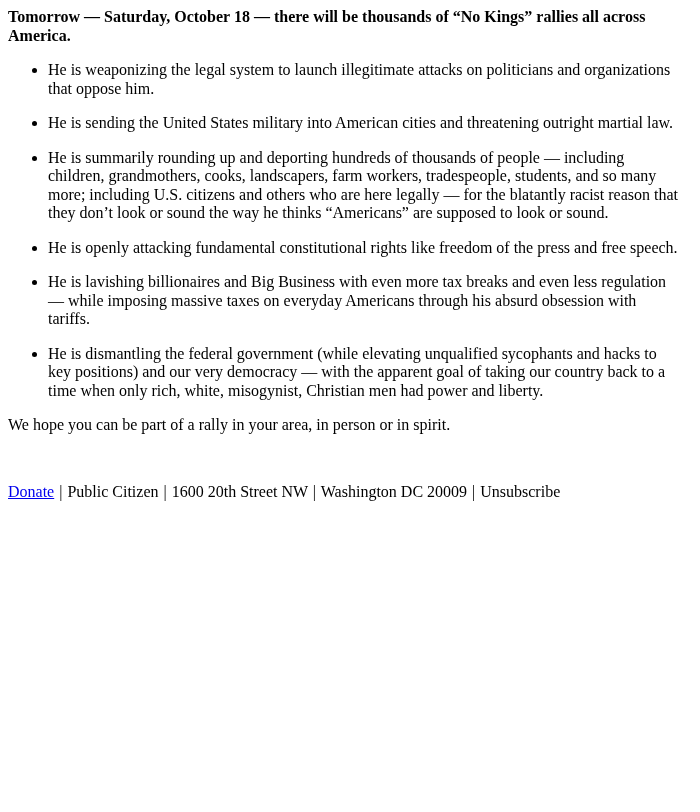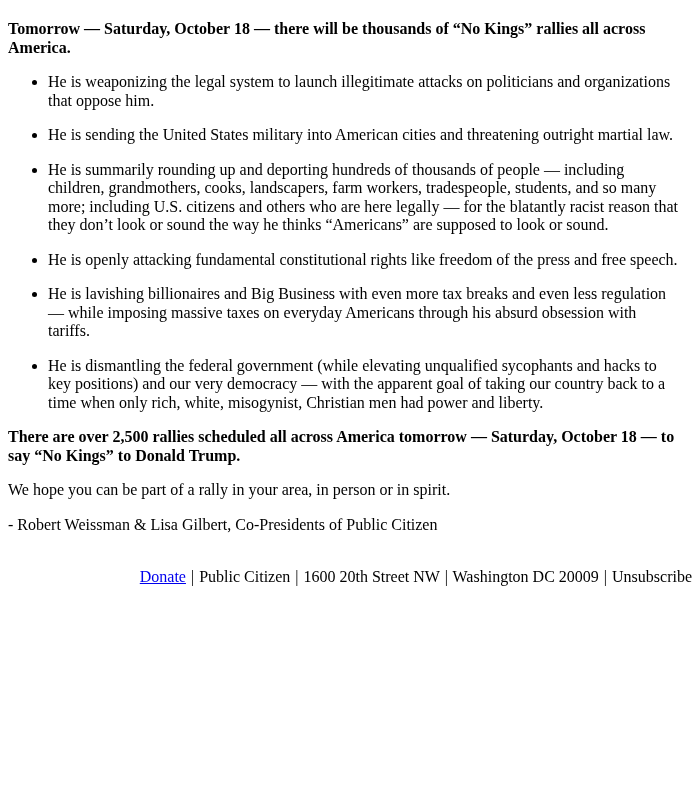--- a/index.html
+++ b/index.html
@@ -10,21 +10,21 @@
     body {
       width: 700px;
       height: 812px;
       overflow: hidden;
       font-family: "Liberation Serif", "DejaVu Serif", serif;
       font-size: 16px;
       line-height: 18.5px;
       color: #000000;
     }
     .page {
-      padding: 20px 8px 0 8px;
+      padding: 8px 8px 0 8px;
       width: 684px;
     }
     p {
       margin: 0 0 16px 0;
     }
     .bold {
       font-weight: bold;
     }
     a.link {
       color: #1a0dab;
@@ -42,22 +42,22 @@
       list-style: disc;
     }
     ul li {
       margin: 0 0 16px 0;
     }
     ul li:last-child {
       margin-bottom: 0;
     }
     .p1 { margin-top: 0; }
     .footer {
-      text-align: right;
-      margin-top: 34px;
+      text-align: left;
+      margin-top: 48px;
     }
     .sep { padding: 0 1px; }
   </style>
 </head>
 <body>
 
 <div class="page">
   <p class="bold p1">Tomorrow — Saturday, October 18 — there will be thousands of “No Kings” rallies all across America.</p>
 
 
@@ -65,28 +65,26 @@
 
   <ul>
     <li>He is weaponizing the legal system to launch illegitimate attacks on politicians and organizations that oppose him.</li>
     <li>He is sending the United States military into American cities and threatening outright martial law.</li>
     <li>He is summarily rounding up and deporting hundreds of thousands of people — including children, grandmothers, cooks, landscapers, farm workers, tradespeople, students, and so many more; including U.S. citizens and others who are here legally — for the blatantly racist reason that they don’t look or sound the way he thinks “Americans” are supposed to look or sound.</li>
     <li>He is openly attacking fundamental constitutional rights like freedom of the press and free speech.</li>
     <li>He is lavishing billionaires and Big Business with even more tax breaks and even less regulation — while imposing massive taxes on everyday Americans through his absurd obsession with tariffs.</li>
     <li>He is dismantling the federal government (while elevating unqualified sycophants and hacks to key positions) and our very democracy — with the apparent goal of taking our country back to a time when only rich, white, misogynist, Christian men had power and liberty.</li>
   </ul>
 
-  <p class="bold">There are over 2,500 rallies scheduled all across America tomorrow — Saturday, October 18 — to say “No Kings” to Donald Trump.</p>
 
 
 
   <p>We hope you can be part of a rally in your area, in person or in spirit.</p>
 
 
-  <p>- Robert Weissman &amp; Lisa Gilbert, Co-Presidents of Public Citizen</p>
 
   <div class="footer">
     <a class="link plain">Donate</a>
     <span class="sep">|</span>
     <span>Public Citizen</span>
     <span class="sep">|</span>
     <span>1600 20th Street NW</span>
     <span class="sep">|</span>
     <span>Washington DC 20009</span>
     <span class="sep">|</span>

